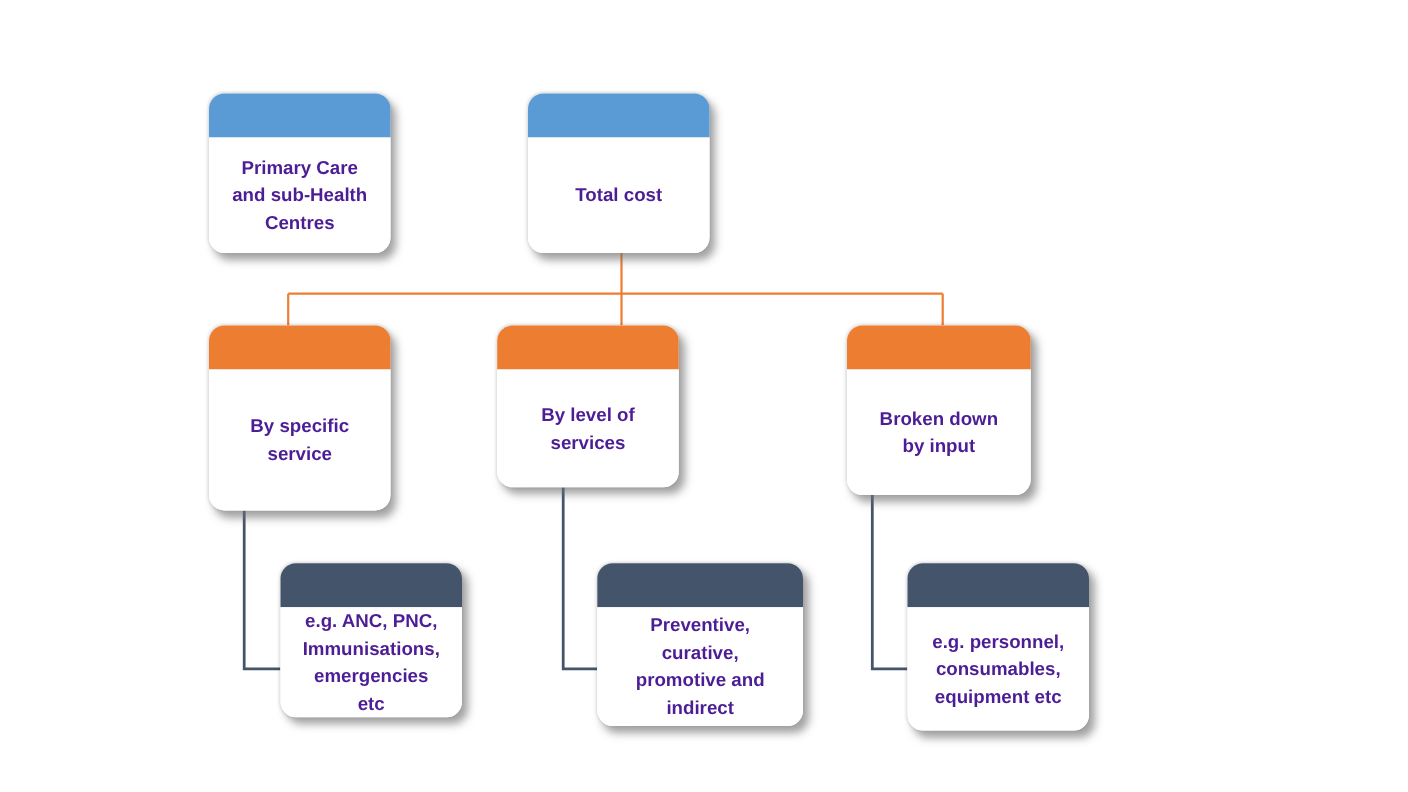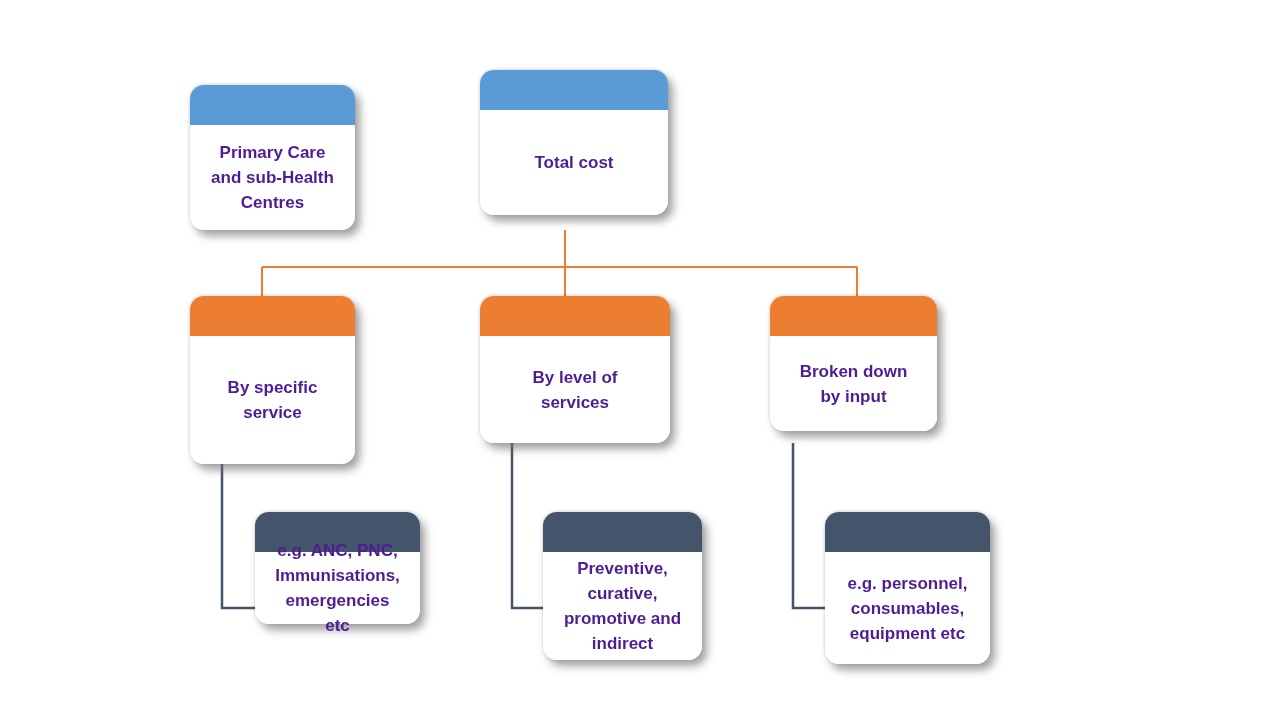--- a/index.html
+++ b/index.html
@@ -75,52 +75,52 @@
     </g>
   </svg>
 
   <div class="card" style="left:190px; top:85px; width:165px; height:145px">
     <div class="band" style="background: rgb(91, 155, 213);"></div>
     <div class="body">Primary Care
 and sub-Health
 Centres</div>
   </div>
 
-  <div class="card" style="left:480px; top:70px; width:188px; height:145px">
+  <div class="card" style="left:480px; top:85px; width:165px; height:145px">
     <div class="band" style="background: rgb(91, 155, 213);"></div>
     <div class="body">Total cost</div>
   </div>
 
   <div class="card" style="left:190px; top:296px; width:165px; height:168px">
     <div class="band" style="background: rgb(237, 125, 49);"></div>
     <div class="body">By specific
 service</div>
   </div>
 
-  <div class="card" style="left:480px; top:296px; width:190px; height:147px">
+  <div class="card" style="left:452px; top:296px; width:165px; height:147px">
     <div class="band" style="background: rgb(237, 125, 49);"></div>
     <div class="body">By level of
 services</div>
   </div>
 
-  <div class="card" style="left:770px; top:296px; width:167px; height:135px">
+  <div class="card" style="left:770px; top:296px; width:167px; height:154px">
     <div class="band" style="background: rgb(237, 125, 49);"></div>
     <div class="body">Broken down
 by input</div>
   </div>
 
-  <div class="card" style="left:255px; top:512px; width:165px; height:112px">
+  <div class="card" style="left:255px; top:512px; width:165px; height:140px">
     <div class="band" style="background: rgb(68, 84, 106);"></div>
     <div class="body">e.g. ANC, PNC,
 Immunisations,
 emergencies
 etc</div>
   </div>
 
-  <div class="card" style="left:543px; top:512px; width:159px; height:148px">
+  <div class="card" style="left:543px; top:512px; width:187px; height:148px">
     <div class="band" style="background: rgb(68, 84, 106);"></div>
     <div class="body">Preventive,
 curative,
 promotive and
 indirect</div>
   </div>
 
   <div class="card" style="left:825px; top:512px; width:165px; height:152px">
     <div class="band" style="background: rgb(68, 84, 106);"></div>
     <div class="body">e.g. personnel,

